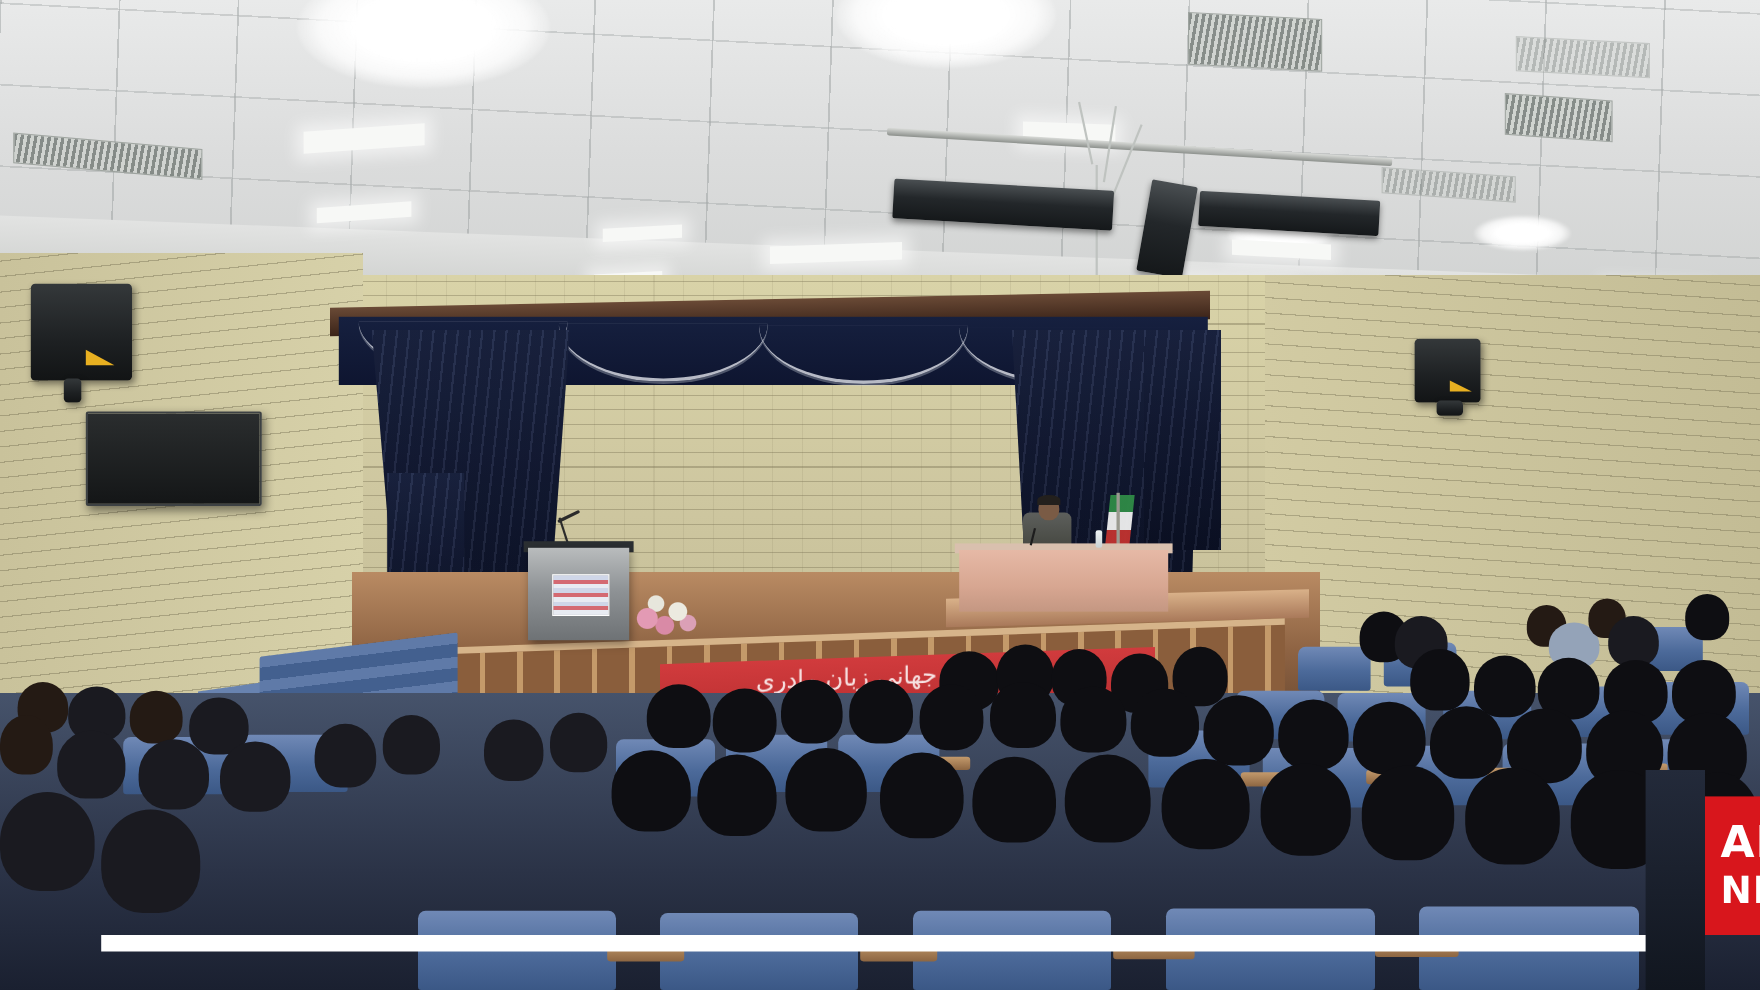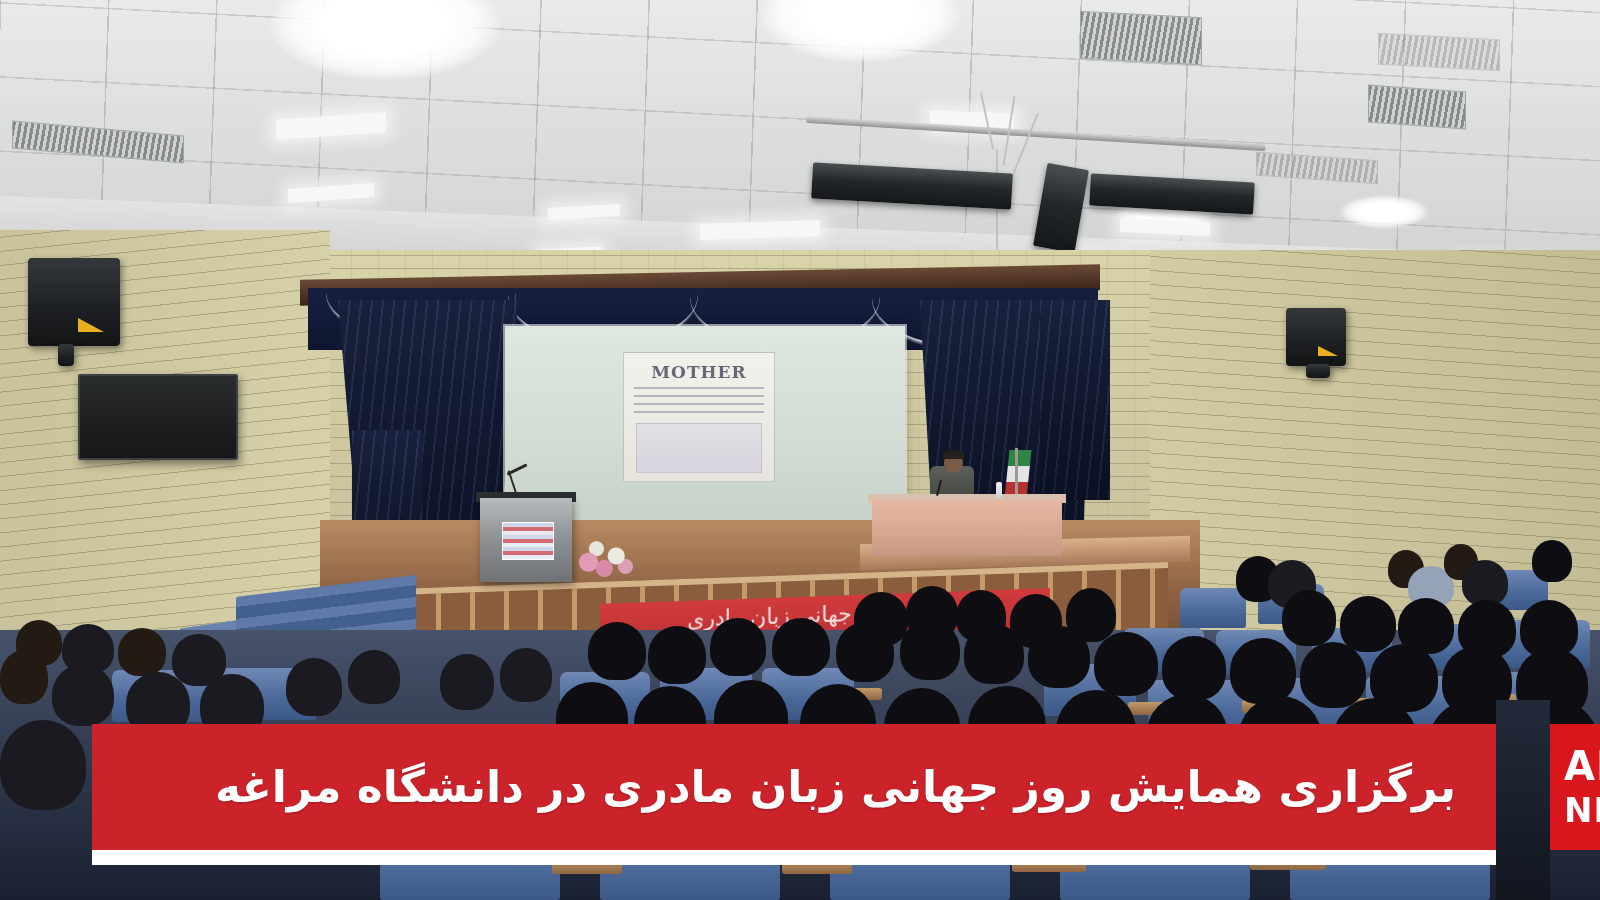--- a/index.html
+++ b/index.html
@@ -338,27 +338,20 @@
     <div class="swag" style="left:326px;top:292px;width:190px;height:46px;"></div>
     <div class="swag" style="left:508px;top:294px;width:190px;height:50px;"></div>
     <div class="swag" style="left:690px;top:296px;width:190px;height:50px;"></div>
     <div class="swag" style="left:872px;top:298px;width:190px;height:48px;"></div>
 
     <div class="curtain" style="left:338px;top:300px;width:180px;height:300px;clip-path:polygon(0 0,100% 0,88% 100%,14% 100%);"></div>
     <div class="curtain" style="left:920px;top:300px;width:170px;height:250px;clip-path:polygon(0 0,100% 0,96% 100%,8% 100%);"></div>
     <div class="curtain" style="left:1040px;top:300px;width:70px;height:200px;"></div>
     <div class="curtain" style="left:352px;top:430px;width:70px;height:180px;"></div>
 
-    <div class="screen-frame">
-      <div class="slide">
-        <div class="slide-title">MOTHER</div>
-        <div class="slide-lines"></div>
-        <div class="slide-img"></div>
-      </div>
-    </div>
 
     <div class="stage-plat"></div>
     <div class="stage-apron"></div>
     <div class="stage-front"></div>
     <div class="steps2"></div>
     <div class="steps"></div>
 
     <div class="podium-mic2"></div>
     <div class="podium-mic"></div>
     <div class="podium-top"></div>
@@ -475,23 +468,20 @@
     <div class="person dark" style="left:200px;top:674px;width:64px;height:64px;"></div>
     <div class="person dark" style="left:286px;top:658px;width:56px;height:58px;"></div>
     <div class="person dark" style="left:348px;top:650px;width:52px;height:54px;"></div>
     <div class="person dark" style="left:440px;top:654px;width:54px;height:56px;"></div>
     <div class="person dark" style="left:500px;top:648px;width:52px;height:54px;"></div>
     <div class="person dark" style="left:0px;top:720px;width:86px;height:90px;"></div>
     <div class="person dark" style="left:92px;top:736px;width:90px;height:94px;"></div>
 
     <div class="dark-gap"></div>
 
-    <div class="news-bar">
-      <div class="news-headline">برگزاری همایش روز جهانی زبان مادری در دانشگاه مراغه</div>
-    </div>
     <div class="news-underline"></div>
 
     <div class="logo-block">
       <div class="logo-line l1">AR</div>
       <div class="logo-line l2">NE</div>
     </div>
 
   </div>
 </div>
 

